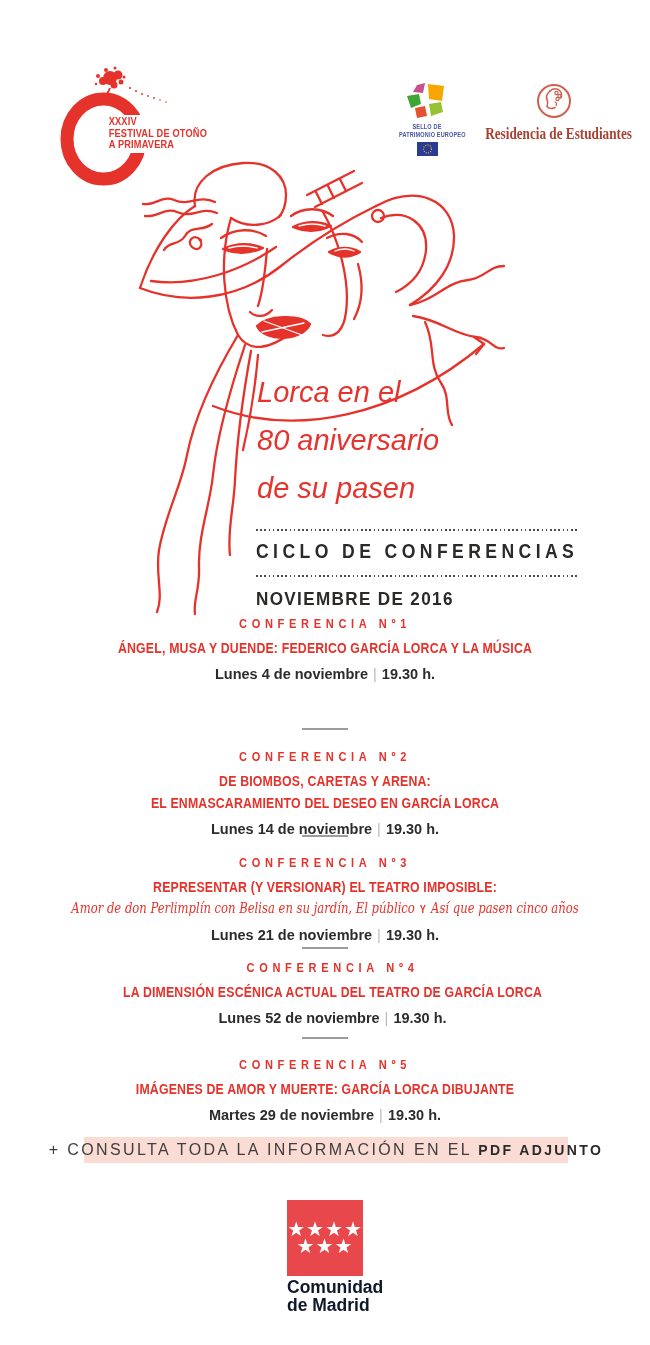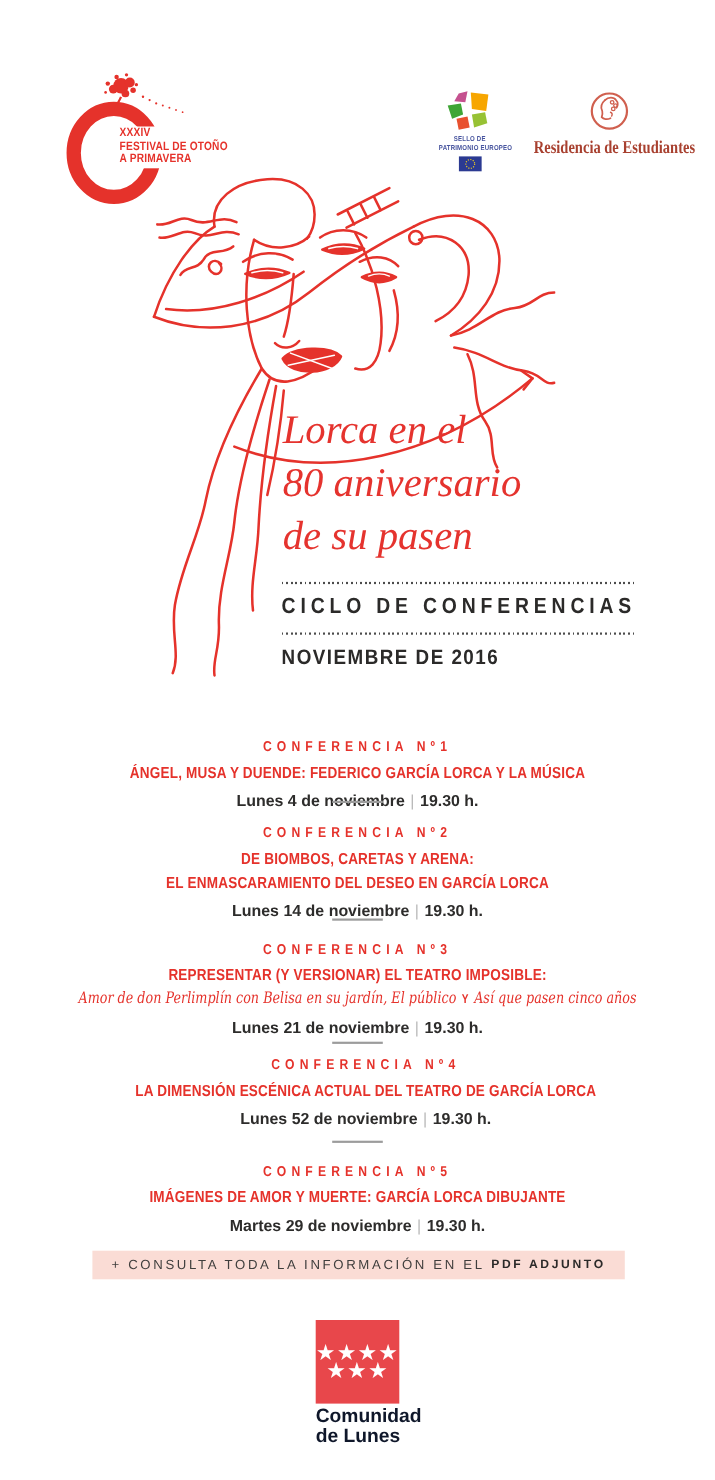--- a/index.html
+++ b/index.html
@@ -12,22 +12,22 @@
                color:#e5322b; font-weight:bold; font-size:11px; line-height:11.5px;
                letter-spacing:.2px; transform:scaleX(.84); transform-origin:left top; white-space:nowrap; }
   .sello { left:394px; top:66px; width:66px; text-align:center; }
   .sello-caption { color:#47549e; font-size:6.5px; font-weight:bold; line-height:7.5px;
                    letter-spacing:.2px; transform:scaleX(.85); transform-origin:center top; margin-top:3px; white-space:nowrap; }
   .resi { left:468px; top:66px; width:172px; text-align:right; }
   .resi-name { margin-top:4px; color:#a8402f; font-family:"Liberation Serif", serif; font-weight:600;
                font-size:16.5px; transform:scaleX(.8); transform-origin:center top; white-space:nowrap; }
 
   
-  .poster-title { left:257px; top:352px; color:#e5332e; font-family:Liberation Serif, serif;
-                  font-style:italic; font-size:37px; line-height:48px; white-space:nowrap; }
+  .poster-title { left:257px; top:352px; color:#e5332e; font-family:Liberation Sans, sans-serif;
+                  font-style:italic; font-size:29px; line-height:48px; white-space:nowrap; }
   .dotted { height:2px; left:256px; width:321px;
             background-image:repeating-linear-gradient(90deg,#4c4c4c 0 1.6px, transparent 1.6px 4.2px); }
   .cycle { left:256px; top:524px; color:#2b2a29; font-weight:600; font-size:20px; letter-spacing:5px;
            transform:scaleX(.88); transform-origin:left top; white-space:nowrap; }
   .month { left:256px; top:572px; color:#2b2a29; font-weight:600; font-size:19px; letter-spacing:1.5px;
            transform:scaleX(.9); transform-origin:left top; white-space:nowrap; }
 
   
   .conf { left:0; width:650px; text-align:center; }
   .conf-num { color:#e5322b; font-weight:bold; font-size:13px; letter-spacing:5.5px;
@@ -38,22 +38,22 @@
                 transform-origin:center top; white-space:nowrap; }
   .works-it { font-family:"DejaVu Serif", serif; font-style:italic; }
   .works-y { font-weight:bold; font-size:11.5px; letter-spacing:.5px; padding:0 2px; }
   .conf-date { color:#2d2c2b; font-weight:bold; font-size:14.5px; margin-top:7px; white-space:nowrap; }
   .date-sep { color:#b9b9b9; font-weight:normal; padding:0 5px; }
   .sep { left:302px; width:46px; height:2px; background:#9c9c9c; }
 
   
   .banner { left:84px; top:1121px; width:484px; height:26px; background:#fadcd5;
             display:flex; align-items:center; justify-content:center; white-space:nowrap; }
-  .banner-prefix { color:#3f3e3d; font-size:12px; letter-spacing:2.4px; font-weight:500; }
-  .banner-bold { color:#2b2a29; font-size:11px; letter-spacing:2.4px; font-weight:800; margin-left:6px; }
+  .banner-prefix { color:#3f3e3d; font-size:16px; letter-spacing:2.4px; font-weight:500; }
+  .banner-bold { color:#2b2a29; font-size:14px; letter-spacing:2.4px; font-weight:800; margin-left:6px; }
 
   
   .madrid-square { left:287px; top:1184px; width:76px; height:76px; background:#e8474b;
                    display:flex; flex-direction:column; align-items:center; justify-content:center; }
   .star-row { color:#fff; font-family:"DejaVu Sans", sans-serif; font-size:20px; line-height:15px;
               letter-spacing:1px; }
   .star-row2 { margin-top:2px; }
   .madrid-name { left:287px; top:1262px; color:#0f172a; font-weight:bold; font-size:17.5px; line-height:18px; }
 </style>
 </head>
@@ -175,21 +175,21 @@
   <div class="abs poster-title">
     <div>Lorca en el</div>
     <div>80 aniversario</div>
     <div>de su pasen</div>
   </div>
   <div class="abs dotted" style="top:513px;"></div>
   <div class="abs cycle">CICLO DE CONFERENCIAS</div>
   <div class="abs dotted" style="top:559px;"></div>
   <div class="abs month">NOVIEMBRE DE 2016</div>
 
-  <div class="abs conf" style="top:655px;">
+  <div class="abs conf" style="top:600px;">
     <div class="conf-num">CONFERENCIA Nº1</div>
     <div class="conf-line">ÁNGEL, MUSA Y DUENDE: FEDERICO GARCÍA LORCA Y LA MÚSICA</div>
     <div class="conf-date">
       <span>Lunes 4 de noviembre</span><span class="date-sep">|</span><span>19.30 h.</span>
     </div>
   </div>
   <div class="abs sep" style="top:712px;"></div>
 
   <div class="abs conf" style="top:733px;">
     <div class="conf-num">CONFERENCIA Nº2</div>
@@ -236,16 +236,16 @@
     <span class="banner-prefix">+ CONSULTA TODA LA INFORMACIÓN EN EL</span>
     <span class="banner-bold">PDF ADJUNTO</span>
   </div>
 
   <div class="abs madrid-square">
     <div class="star-row">★★★★</div>
     <div class="star-row star-row2">★★★</div>
   </div>
   <div class="abs madrid-name">
     <div>Comunidad</div>
-    <div>de Lunes</div>
+    <div>de Madrid</div>
   </div>
 
 </div>
 
 </body></html>

